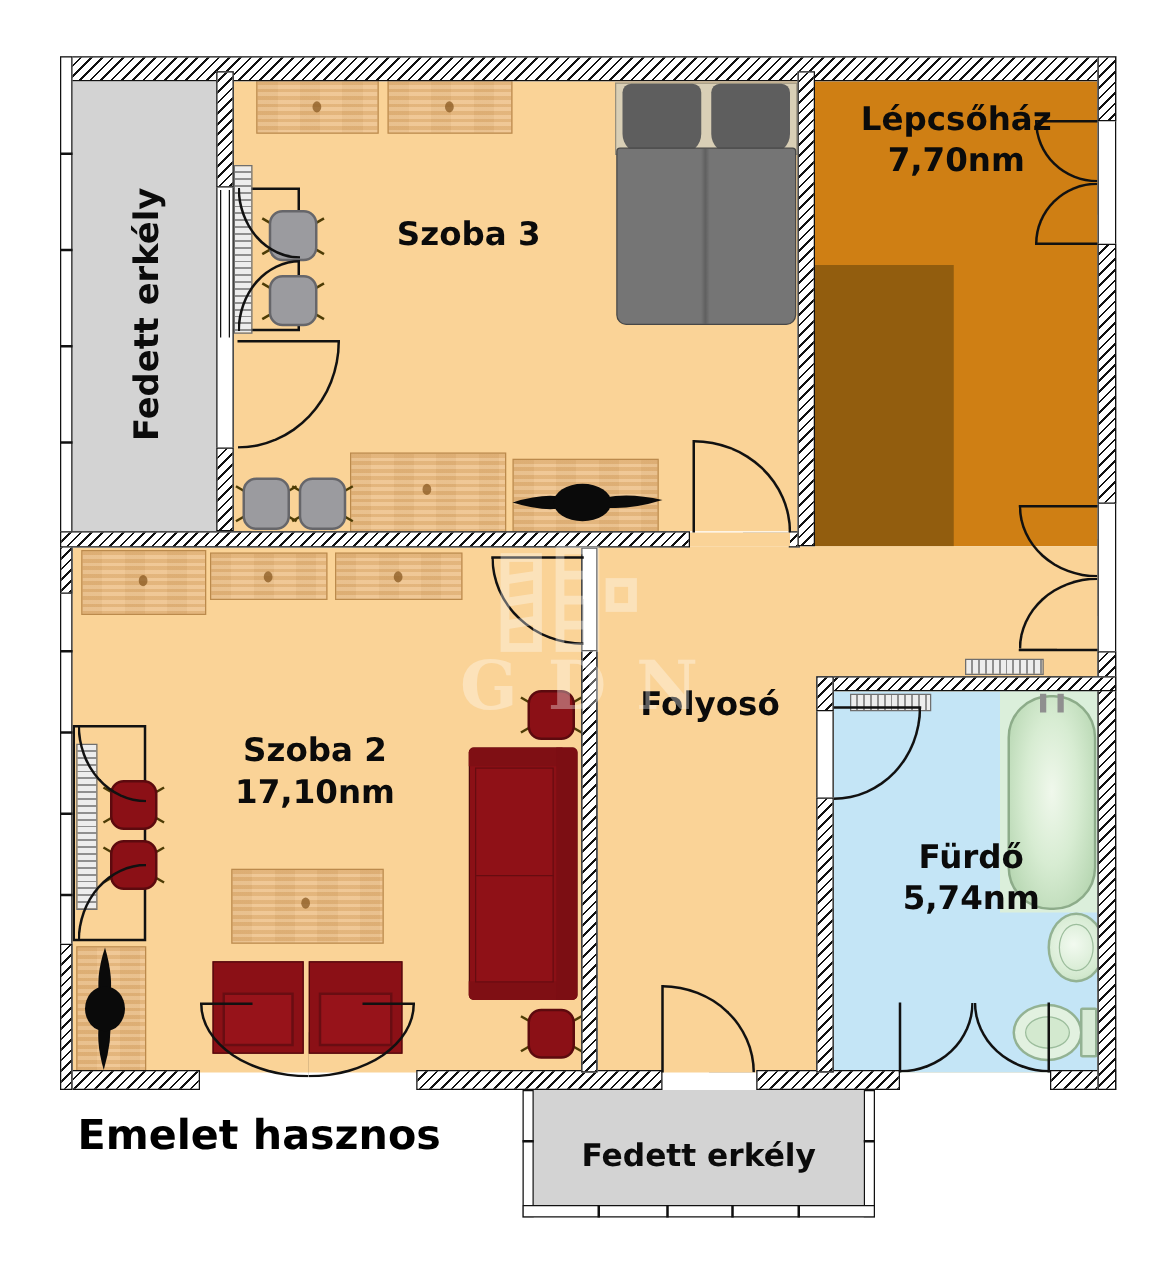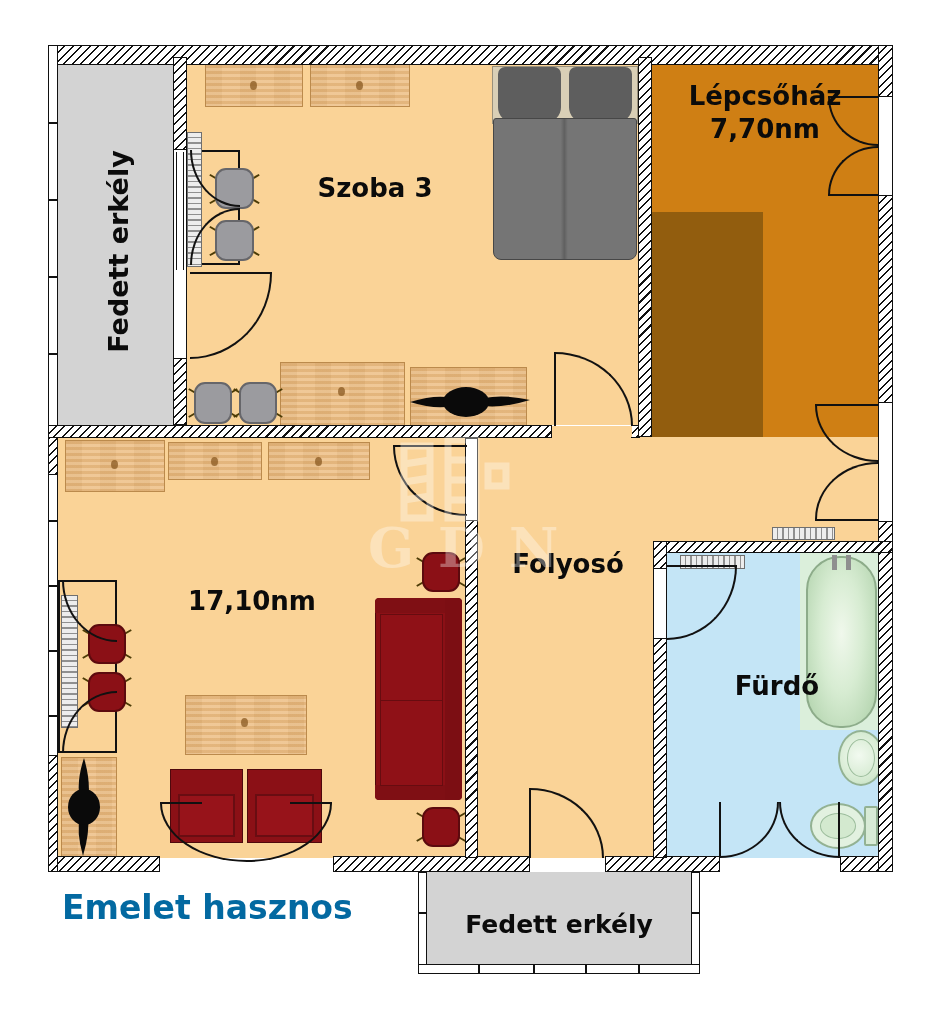--- a/index.html
+++ b/index.html
@@ -71,21 +71,21 @@
   .toilet-bowl{background:#e2f1e0;border:2px solid #93b293;border-radius:50%;z-index:12;}
   .toilet-bowl::before{content:"";position:absolute;inset:8px;border:1.5px solid #9cbd9c;border-radius:50%;background:#d3e9cf;}
   .toilet-tank{background:#d8ebd6;border:2px solid #93b293;border-radius:2px;z-index:12;}
   .fan{z-index:13;}
   
   .rlabel{position:absolute;color:#0b0b0b;font-weight:bold;font-size:26px;text-align:center;line-height:33px;
           z-index:30;white-space:nowrap;}
   .rlabel span{display:block;}
   .vlabel{position:absolute;color:#0b0b0b;font-weight:bold;font-size:27px;text-align:center;width:300px;
           transform:rotate(-90deg);z-index:30;white-space:nowrap;}
-  .summary{position:absolute;color:#0369a1;font-weight:bold;font-size:33px;line-height:47px;z-index:30;white-space:nowrap;}
+  .summary{position:absolute;color:#000000;font-weight:bold;font-size:33px;line-height:47px;z-index:30;white-space:nowrap;}
   .wm-text{position:absolute;font-family:"DejaVu Serif","Liberation Serif",serif;font-weight:bold;font-size:54px;
            color:rgba(255,255,255,.34);letter-spacing:24px;z-index:40;white-space:nowrap;}
   .wm-icon{position:absolute;z-index:40;opacity:.34;}
 </style>
 </head>
 <body>
 
 <div class="plan">
 
   <div class="abs floor-balcony" style="left:57px;top:65px;width:116px;height:360px;"></div>
@@ -268,29 +268,31 @@
   <div class="rlabel" style="left:255px;top:172px;width:240px;">
     <span>Szoba 3</span>
   </div>
 
   <div class="rlabel" style="left:645px;top:80px;width:240px;">
     <span>Lépcsőház</span>
     <span>7,70nm</span>
   </div>
 
   <div class="rlabel" style="left:132px;top:585px;width:240px;">
+    <span>Szoba 2</span>
     <span>17,10nm</span>
   </div>
 
   <div class="rlabel" style="left:448px;top:548px;width:240px;">
     <span>Folyosó</span>
   </div>
 
   <div class="rlabel" style="left:657px;top:670px;width:240px;">
     <span>Fürdő</span>
+    <span>5,74nm</span>
   </div>
 
   <div class="rlabel" style="left:427px;top:908px;width:264px;font-size:25px;">Fedett erkély</div>
 
   <div class="summary" style="left:62px;top:884px;">
     <span style="display:block;">Emelet hasznos</span>
   </div>
 
   <svg class="wm-icon" style="left:396px;top:436px;" width="116" height="86" viewBox="0 0 116 86">
     <g stroke="#ffffff" stroke-width="7" fill="none">

